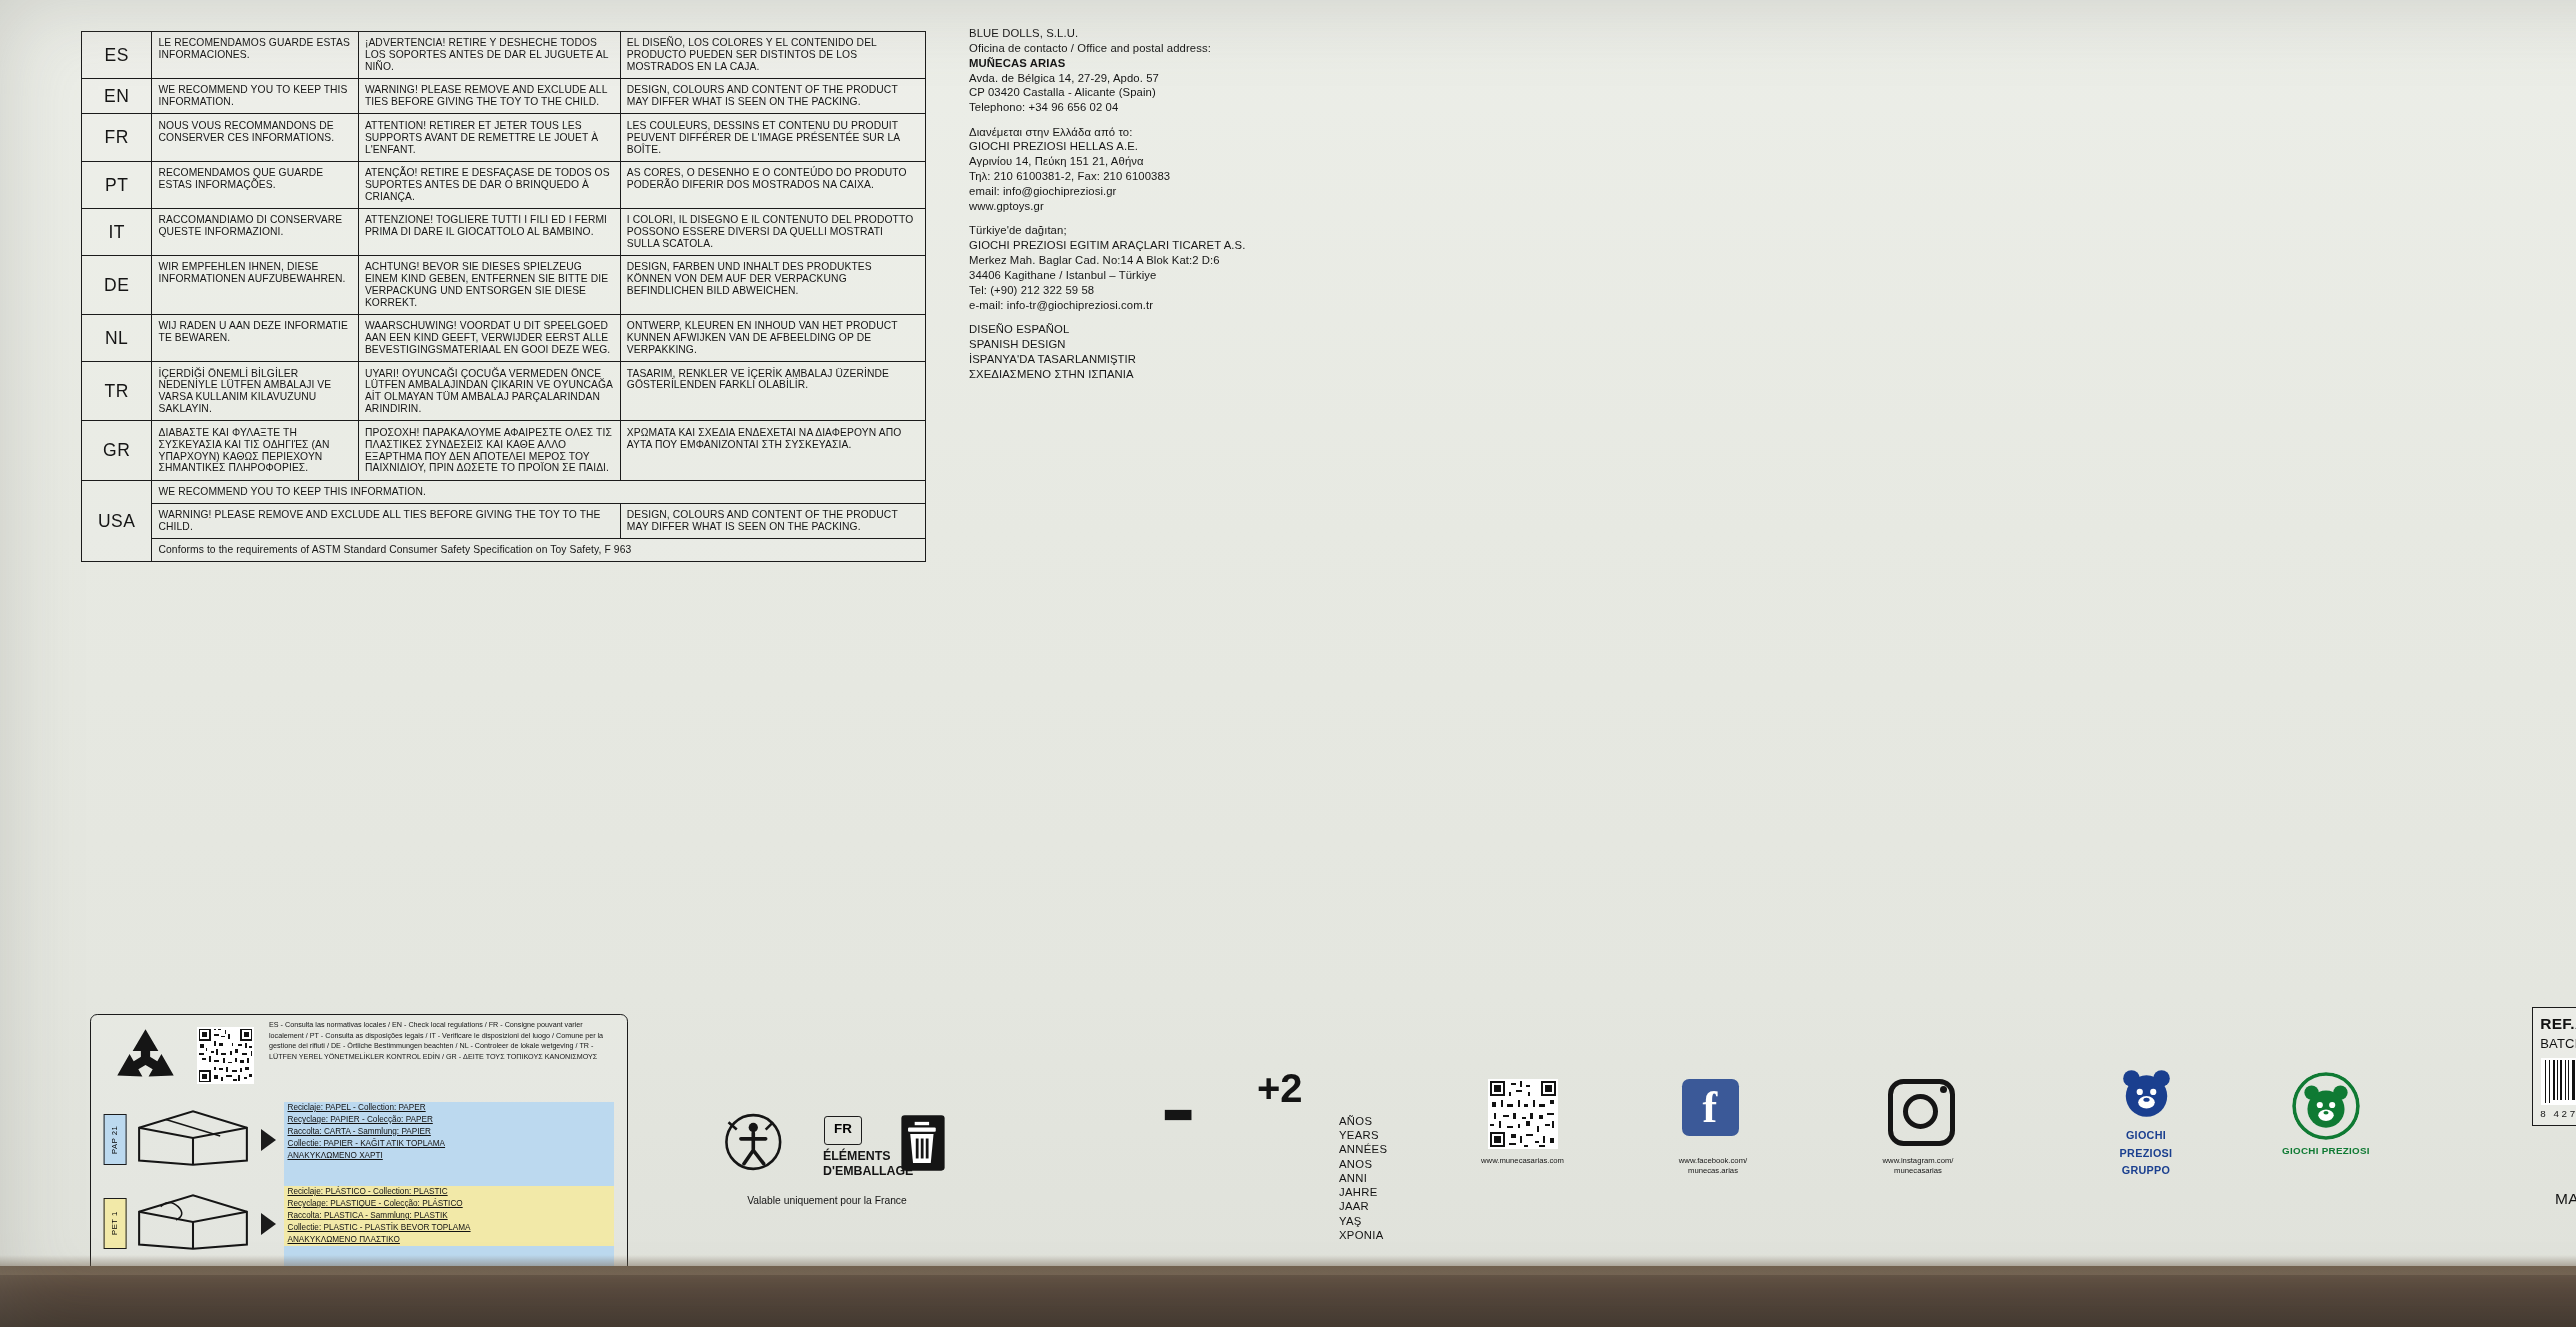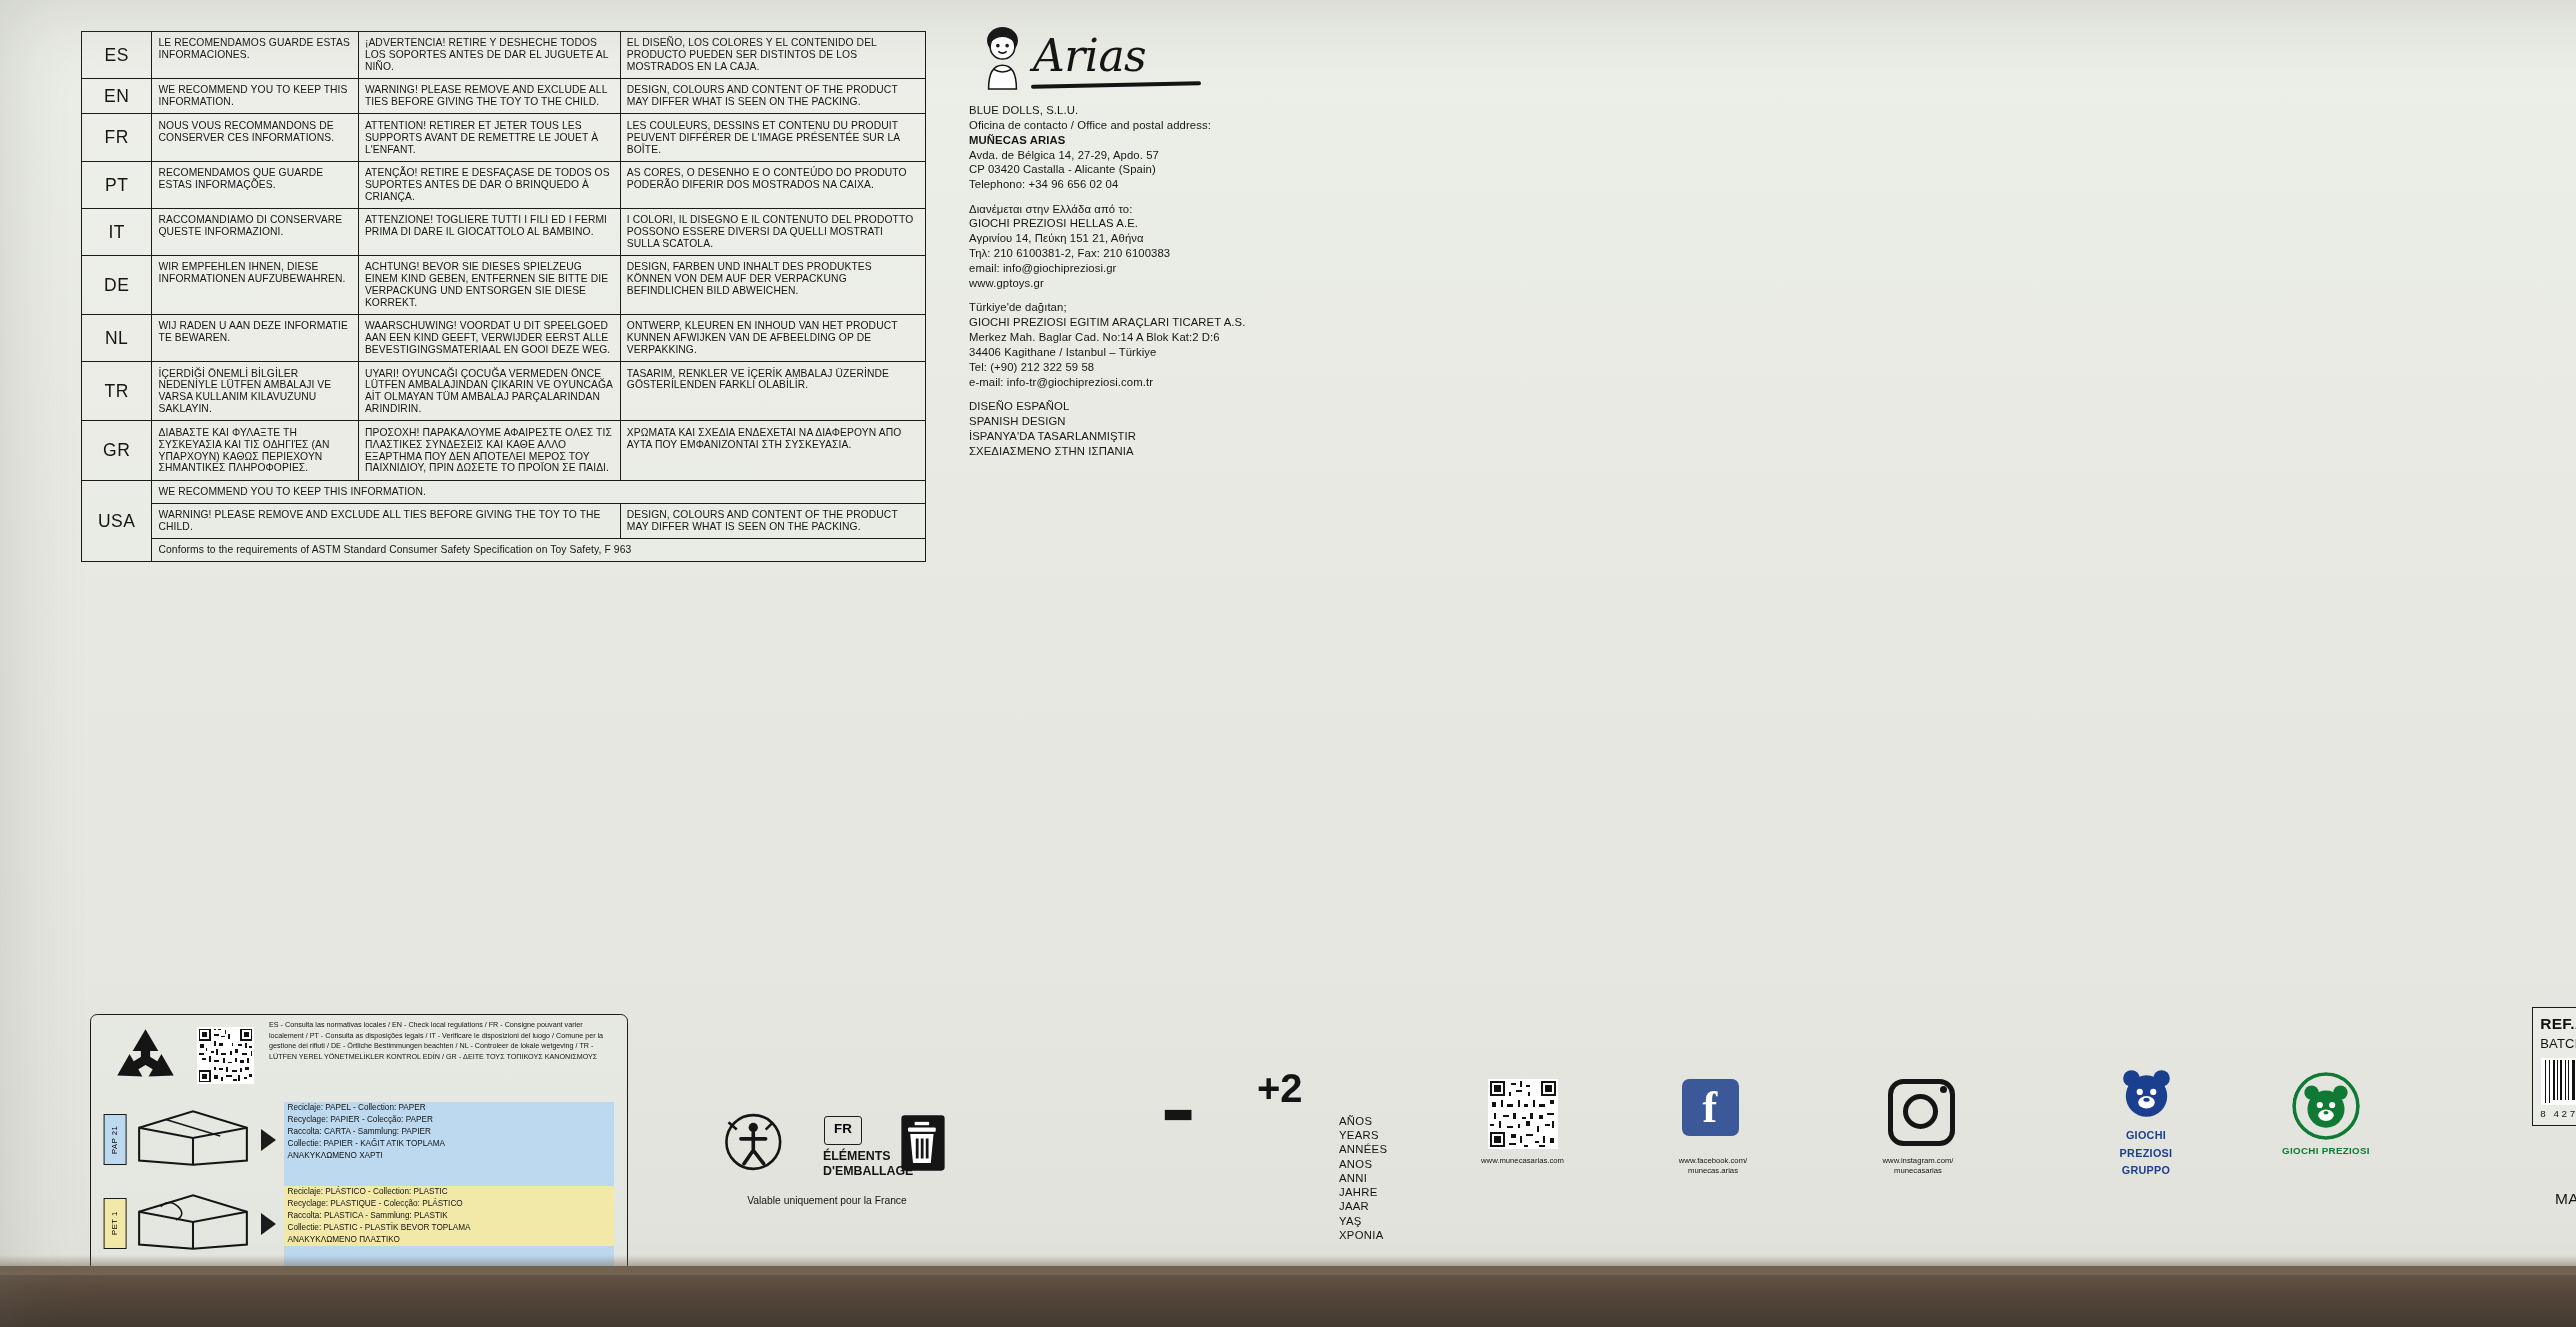--- a/index.html
+++ b/index.html
@@ -123,21 +123,21 @@
     position:absolute;left:158px;top:32px;
     width:0;height:0;border-top:11.3px solid transparent;border-bottom:11.3px solid transparent;
     border-left:15.5px solid #1b1b1b;
   }
   .mat-text{
     position:absolute;left:181px;top:5.2px;width:330px;
     font-size:8.2px;line-height:1.45;color:#131313;
   }
   .mat-text.paper{background:#bcd9ef;}
   .mat-text.plastic{background:#f2e9a8;}
-  .mat-text span{display:block;padding:0 3.1px;}
+  .mat-text span{display:block;padding:0 3.1px;text-decoration:underline;}
 
   
   .triman{position:absolute;left:716px;top:1072px;width:237px;height:118px;}
   .triman-note{
     position:absolute;left:719px;top:1195px;width:216px;text-align:center;
     font-size:10.3px;color:#141414;
   }
   .fr-badge{
     position:absolute;left:0px;top:7.2px;width:36px;height:27px;
     border:1.5px solid #1b1b1b;border-radius:3.1px;
@@ -251,34 +251,20 @@
       <td class="c1" colspan="2">WARNING! PLEASE REMOVE AND EXCLUDE ALL TIES BEFORE GIVING THE TOY TO THE CHILD.</td>
       <td class="c3">DESIGN, COLOURS AND CONTENT OF THE PRODUCT MAY  DIFFER WHAT IS SEEN ON THE PACKING.</td>
     </tr>
     <tr>
       <td class="usa-conf" colspan="3">Conforms to the requirements of ASTM Standard Consumer Safety Specification on Toy Safety, F 963</td>
     </tr>
   </tbody>
 </table>
 
 <div class="arias-block">
-  <div class="arias-logo">
-    <svg class="doll-icon" viewBox="0 0 110 130">
-      <ellipse cx="55" cy="34" rx="30" ry="26" fill="#151515"></ellipse>
-      <circle cx="55" cy="46" r="24" fill="#ffffff" stroke="#151515" stroke-width="3"></circle>
-      <circle cx="46" cy="44" r="3.5" fill="#151515"></circle>
-      <circle cx="64" cy="44" r="3.5" fill="#151515"></circle>
-      <path d="M47 55 q8 7 16 0" stroke="#151515" stroke-width="3" fill="none"></path>
-      <path d="M30 36 q25 -22 50 0" stroke="#151515" stroke-width="4" fill="none"></path>
-      <path d="M28 128 q0 -46 27 -46 q27 0 27 46 z" fill="#ffffff" stroke="#151515" stroke-width="3"></path>
-      <path d="M38 90 q17 10 34 0" stroke="#151515" stroke-width="3" fill="none"></path>
-    </svg>
-    <div class="arias-word">Arias</div>
-    <div class="arias-underline"></div>
-  </div>
 
   <div class="addr">
     <div>BLUE DOLLS, S.L.U.</div>
     <div>Oficina de contacto / Office and postal address:</div>
     <div style="font-weight:bold">MUÑECAS ARIAS</div>
     <div>Avda. de Bélgica 14, 27-29, Apdo. 57</div>
     <div>CP 03420 Castalla - Alicante (Spain)</div>
     <div>Telephono: +34 96 656 02 04</div>
     <span class="sp"></span>
     <div>Διανέμεται στην Ελλάδα από το:</div>

